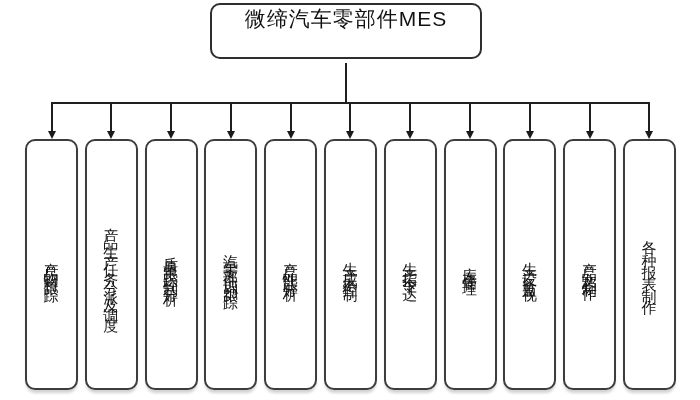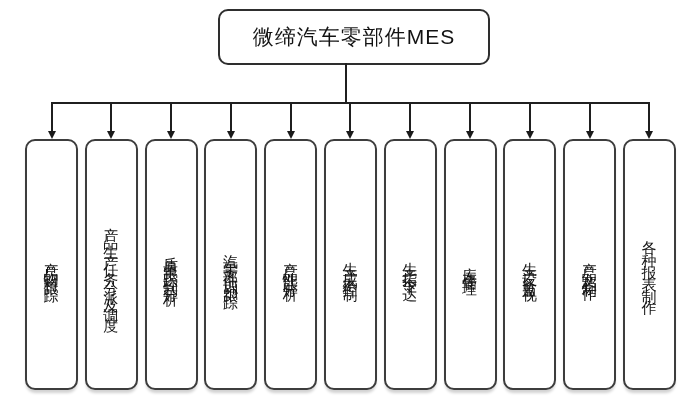--- a/index.html
+++ b/index.html
@@ -12,31 +12,30 @@
     position: relative;
     width: 700px;
     height: 400px;
     background: #ffffff;
     overflow: hidden;
   }
   
   .root-node {
     position: absolute;
     left: 210px;
-    top: 9px;
+    top: 3px;
     width: 272px;
     height: 56px;
     box-sizing: border-box;
     border: 2px solid #2e2e2e;
     border-radius: 10px;
     background: #ffffff;
     display: flex;
-    align-items: center;
+    align-items: flex-start;
     justify-content: center;
-    margin-left: 8px;
   }
   .root-label {
     font-size: 21px;
     color: #121212;
     letter-spacing: 1px;
     white-space: nowrap;
   }
   
   .trunk {
     position: absolute;

